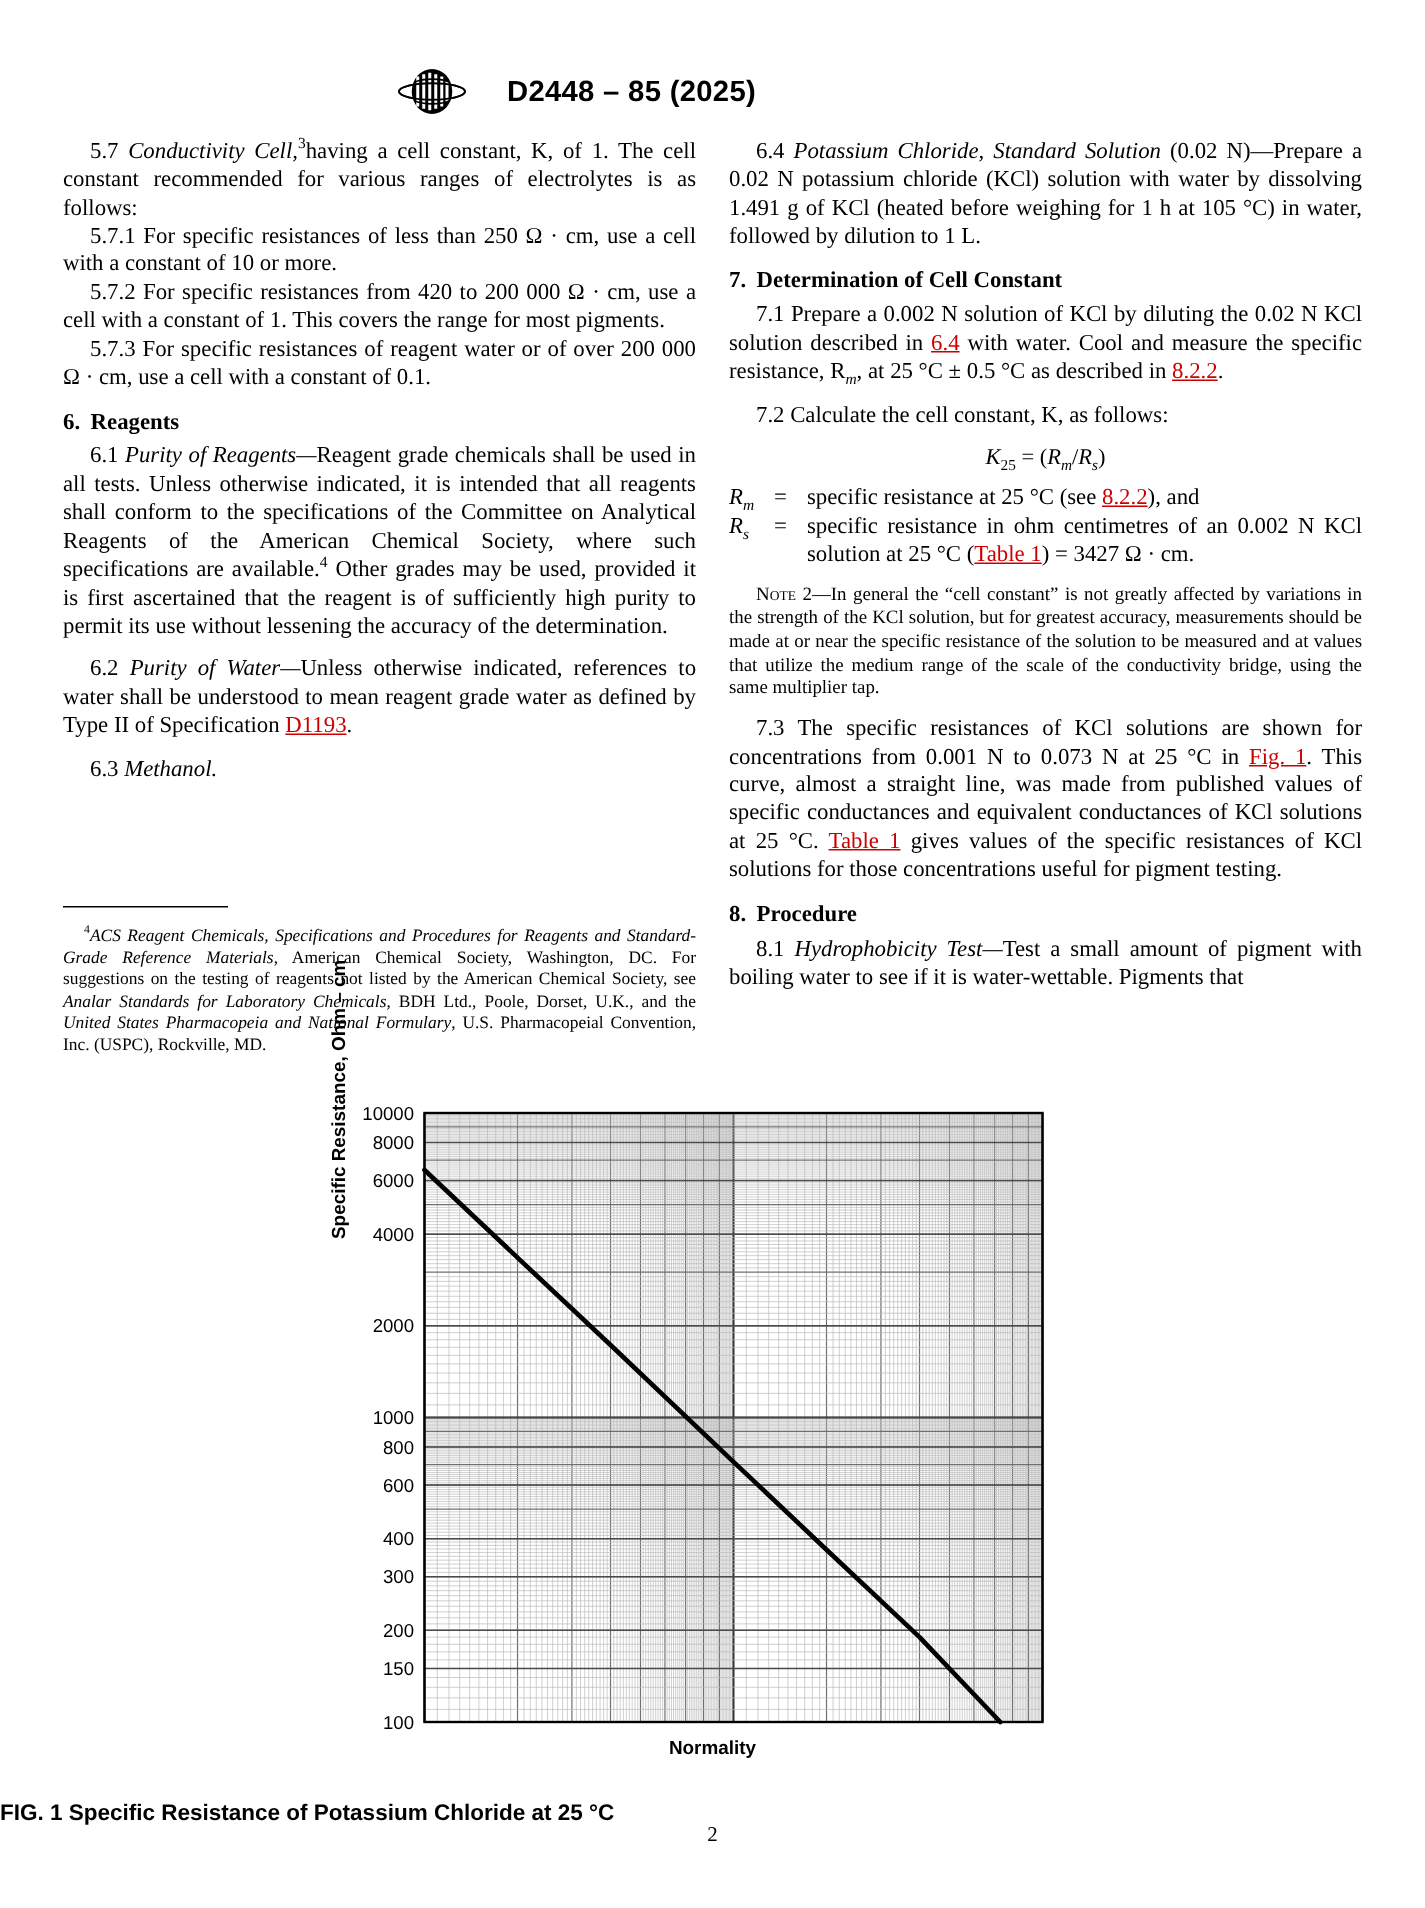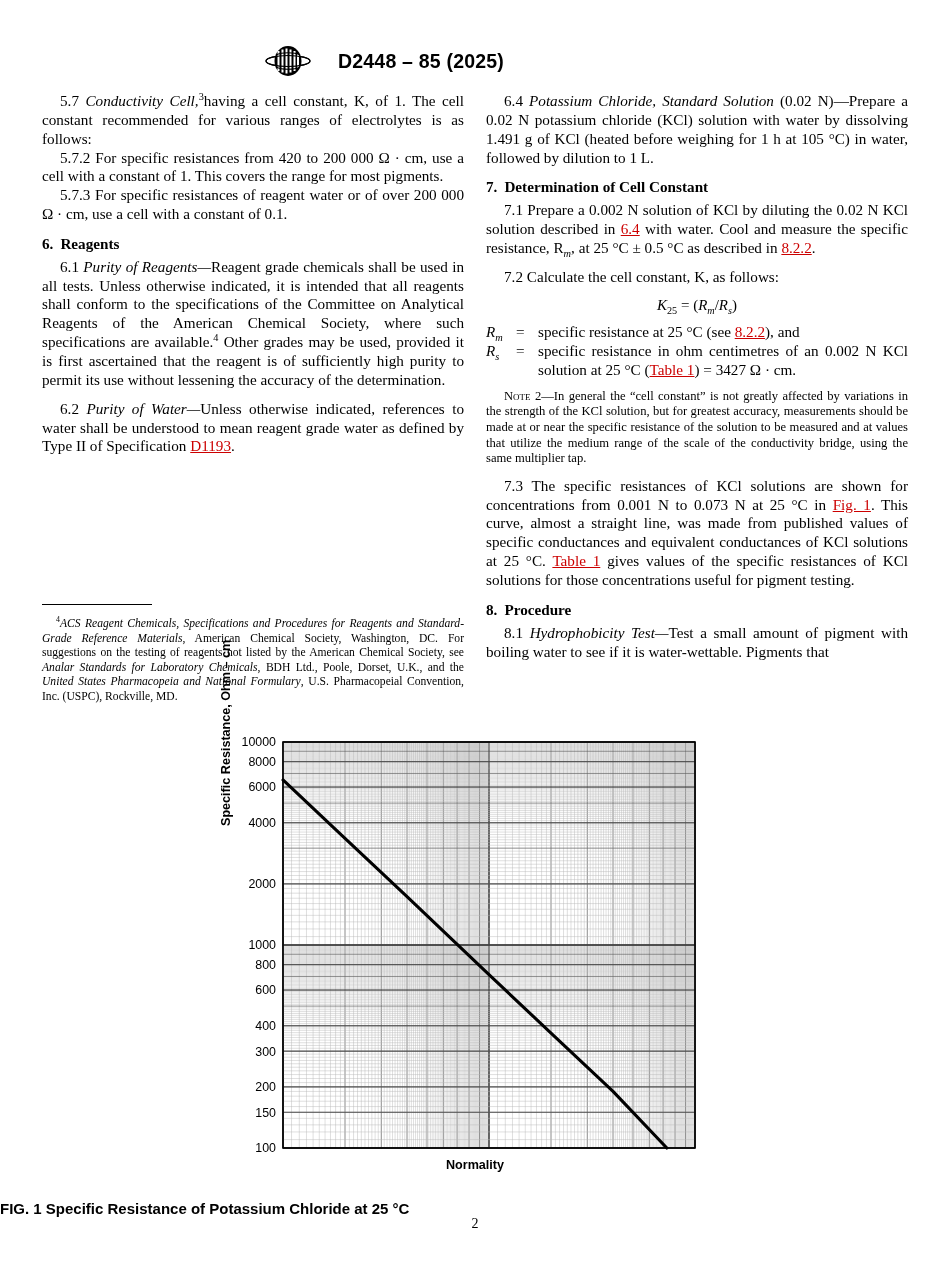--- a/index.html
+++ b/index.html
@@ -104,20 +104,21 @@
     <span class="std-title">D2448 – 85 (2025)</span>
   </div>
 
   <div class="col col-left">
 
     <p>
       <span>5.7</span>
       <i>Conductivity Cell,</i><sup>3</sup><span>having a cell constant, K, of 1. The cell constant recommended for various ranges of electrolytes is as follows:</span>
     </p>
 
+    <p>5.7.1  For specific resistances of less than 250 Ω · cm, use a cell with a constant of 10 or more.</p>
     <p>5.7.2  For specific resistances from 420 to 200  000 Ω · cm, use a cell with a constant of 1. This covers the range for most pigments.</p>
     <p>5.7.3  For specific resistances of reagent water or of over 200  000 Ω · cm, use a cell with a constant of 0.1.</p>
 
     <div class="sect">
       <span class="num">6.</span><span>Reagents</span>
     </div>
 
     <p>
       <span>6.1</span>
       <i>Purity of Reagents—</i><span>Reagent grade chemicals shall be used in all tests. Unless otherwise indicated, it is intended that all reagents shall conform to the specifications of the Committee on Analytical Reagents of the American Chemical Society, where such specifications are available.</span><sup>4</sup><span> Other grades may be used, provided it is first ascertained that the reagent is of sufficiently high purity to permit its use without lessening the accuracy of the determination.</span>
@@ -125,20 +126,24 @@
 
     <div class="gap"></div>
 
     <p>
       <span>6.2</span>
       <i>Purity of Water—</i><span>Unless otherwise indicated, references to water shall be understood to mean reagent grade water as defined by Type II of Specification </span><a class="ref" href="#">D1193</a><span>.</span>
     </p>
 
     <div class="gap"></div>
 
+    <p>
+      <span>6.3</span>
+      <i>Methanol.</i>
+    </p>
   </div>
 
   <div class="fnrule"></div>
   <div class="footnote">
     <sup>4</sup><i>ACS Reagent Chemicals, Specifications and Procedures for Reagents and Standard-Grade Reference Materials</i><span>, American Chemical Society, Washington, DC. For suggestions on the testing of reagents not listed by the American Chemical Society, see </span><i>Analar Standards for Laboratory Chemicals</i><span>, BDH Ltd., Poole, Dorset, U.K., and the </span><i>United States Pharmacopeia and National Formulary</i><span>, U.S. Pharmacopeial Convention, Inc. (USPC), Rockville, MD.</span>
   </div>
 
   <div class="col col-right">
 
     <p>

